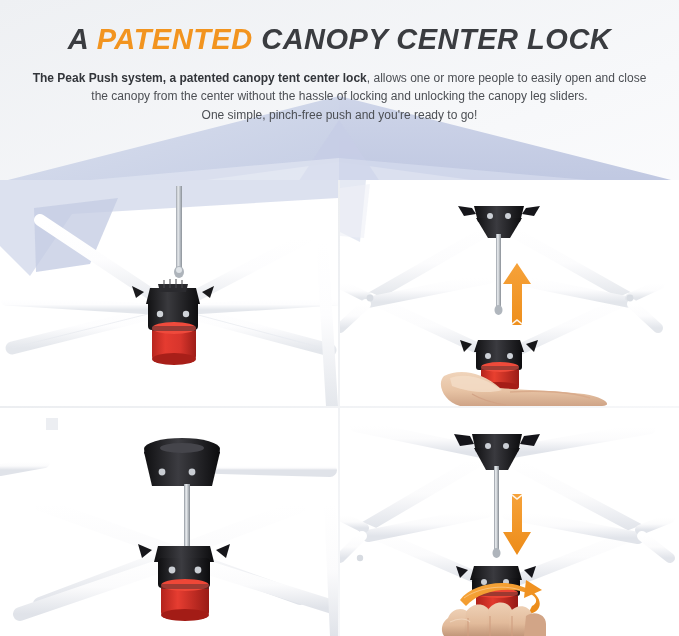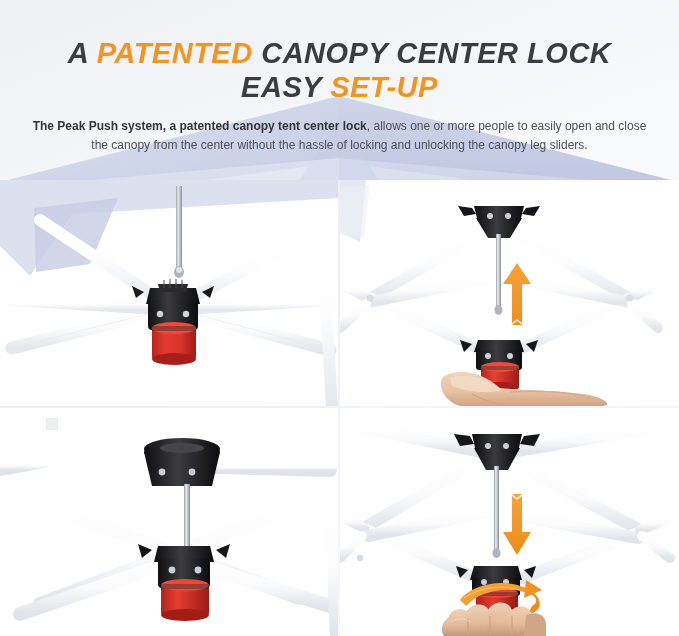--- a/index.html
+++ b/index.html
@@ -11,21 +11,21 @@
   #stage {
     position: relative;
     width: 679px; height: 636px;
     background: linear-gradient(160deg, #eef0f3 0%, #f7f8fa 35%, #fdfdfe 60%, #f4f5f7 100%);
   }
 
   
   .header {
     position: absolute;
     top: 0; left: 0; right: 0;
-    padding-top: 36px;
+    padding-top: 22px;
     text-align: center;
     z-index: 6;
   }
   .headline {
     font-size: 29px;
     font-weight: bold;
     font-style: italic;
     letter-spacing: 0.5px;
     line-height: 1.18;
     color: #3a3c40;
@@ -105,25 +105,25 @@
     <path d="M339 0 L679 86 L679 112 L339 66 Z" fill="url(#fab)" opacity="0.95"></path>
     <path d="M339 0 L0 86 L0 112 L339 66 Z" fill="url(#fabL)" opacity="0.95"></path>
     <path d="M243 170 L339 24 L436 170 Z" fill="#c6cde5" opacity="0.9"></path>
     <path d="M339 62 L679 92 L679 118 L339 90 Z" fill="#d3d9ec" opacity="0.8"></path>
     <path d="M339 62 L0 92 L0 118 L339 90 Z" fill="#dde2f0" opacity="0.8"></path>
   </svg>
 
   <div class="header">
     <div class="headline">
       <span>A </span><span class="hl-orange">PATENTED</span><span> CANOPY CENTER LOCK</span>
-      <span class="l2"><span>EASY </span><span class="hl-orange">SET-UP</span></span>
     </div>
 
     <div class="body-copy">
       <b>The Peak Push system, a patented canopy tent center lock</b><span>, allows one or more people to easily open and close the canopy from the center without the hassle of locking and unlocking the canopy leg sliders.</span><br>
+      <span>One simple, pinch-free push and you're ready to go!</span>
     </div>
   </div>
 
   <div class="grid">
 
     <div class="panel p-tl">
       <svg viewBox="0 0 338 226" preserveAspectRatio="none">
         <defs>
           <linearGradient id="tube1" x1="0" y1="0" x2="0" y2="1">
             <stop offset="0" stop-color="#ffffff"></stop>

